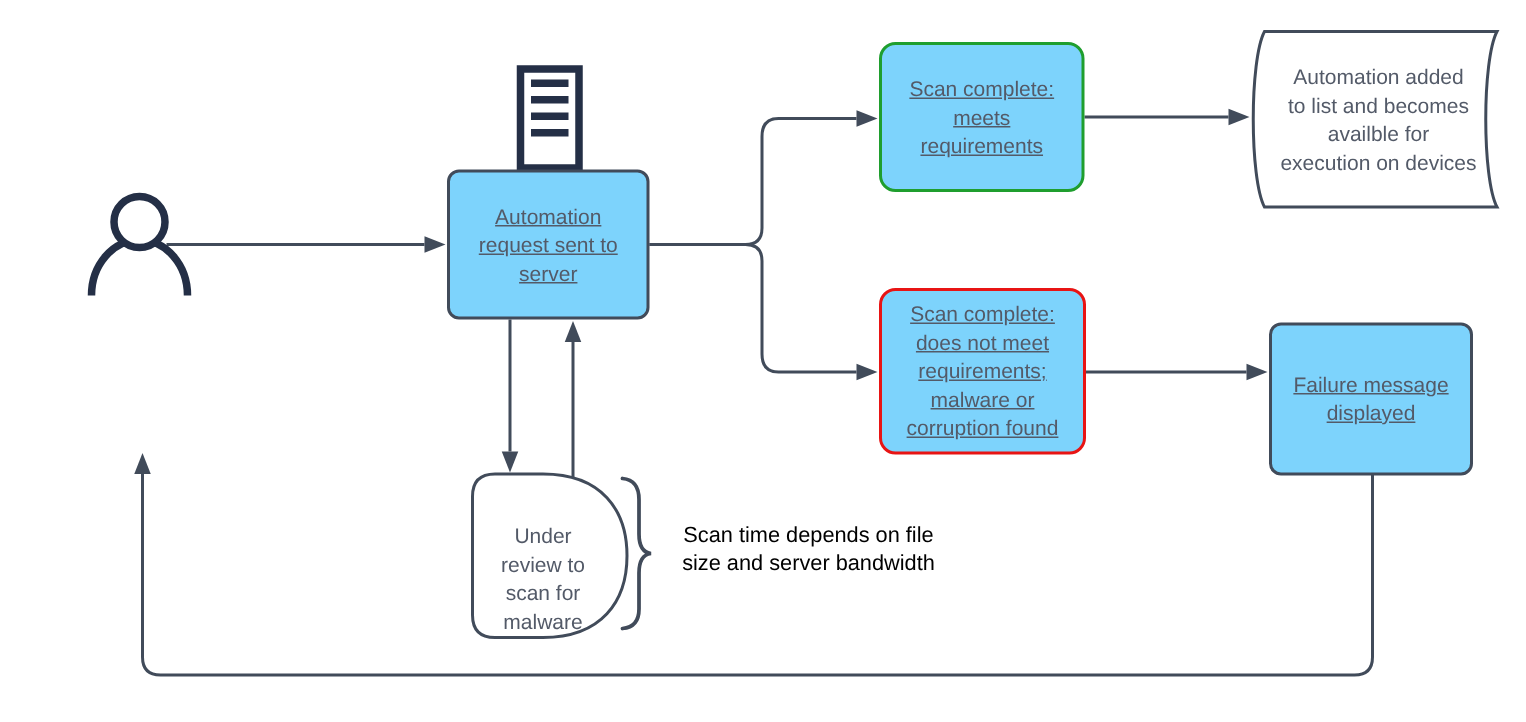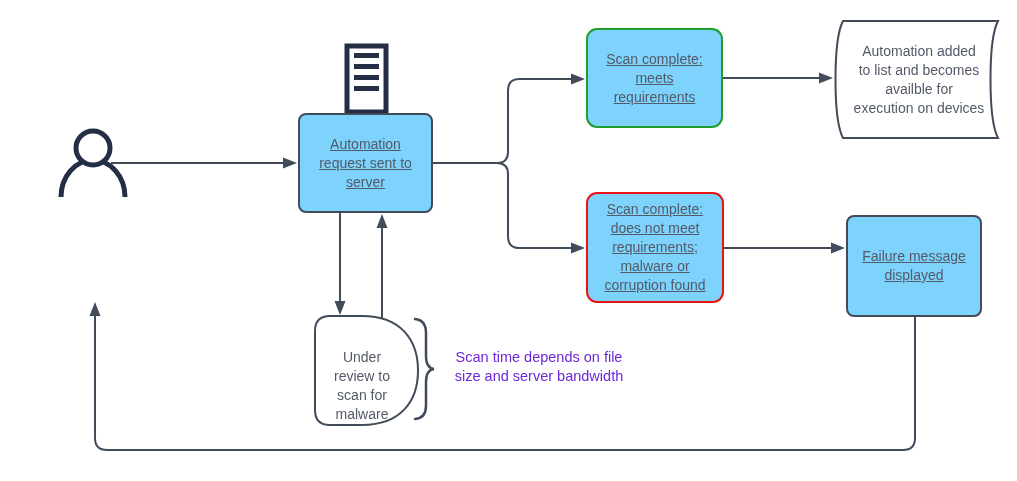--- a/index.html
+++ b/index.html
@@ -14,21 +14,21 @@
     background:#7dd3fc;border:2px solid #414b5a;border-radius:9px;box-sizing:border-box;text-decoration:underline;
   }
   .node.pass{border-color:#1f9e2e;border-radius:11px;}
   .node.fail{border-color:#e81414;border-radius:11px;}
   .overlay-label{
     position:absolute;display:flex;align-items:center;justify-content:center;
     text-align:center;white-space:pre-line;color:#535a68;font-size:14px;line-height:19px;
     background:transparent;
   }
   .note{
-    position:absolute;text-align:center;white-space:pre-line;color:#6d28d9;
+    position:absolute;text-align:center;white-space:pre-line;color:#000000;
     font-size:14.5px;line-height:19px;
   }
   #n-technician{left:26px;top:197px;width:137px;height:101px;border-radius:8px;}
   #n-server{left:298px;top:113px;width:135px;height:100px;border-radius:8px;}
   #n-pass{left:586px;top:28px;width:137px;height:100px;}
   #n-fail{left:586px;top:192px;width:138px;height:111px;}
   #n-failmsg{left:846px;top:179px;width:136px;height:102px;border-radius:8px;margin-top:36px;}
   #t-underreview{left:316px;top:316px;width:92px;height:139px;}
   #t-stored{left:838px;top:20px;width:162px;height:119px;}
   #t-note{left:446px;top:348px;width:186px;height:40px;}

